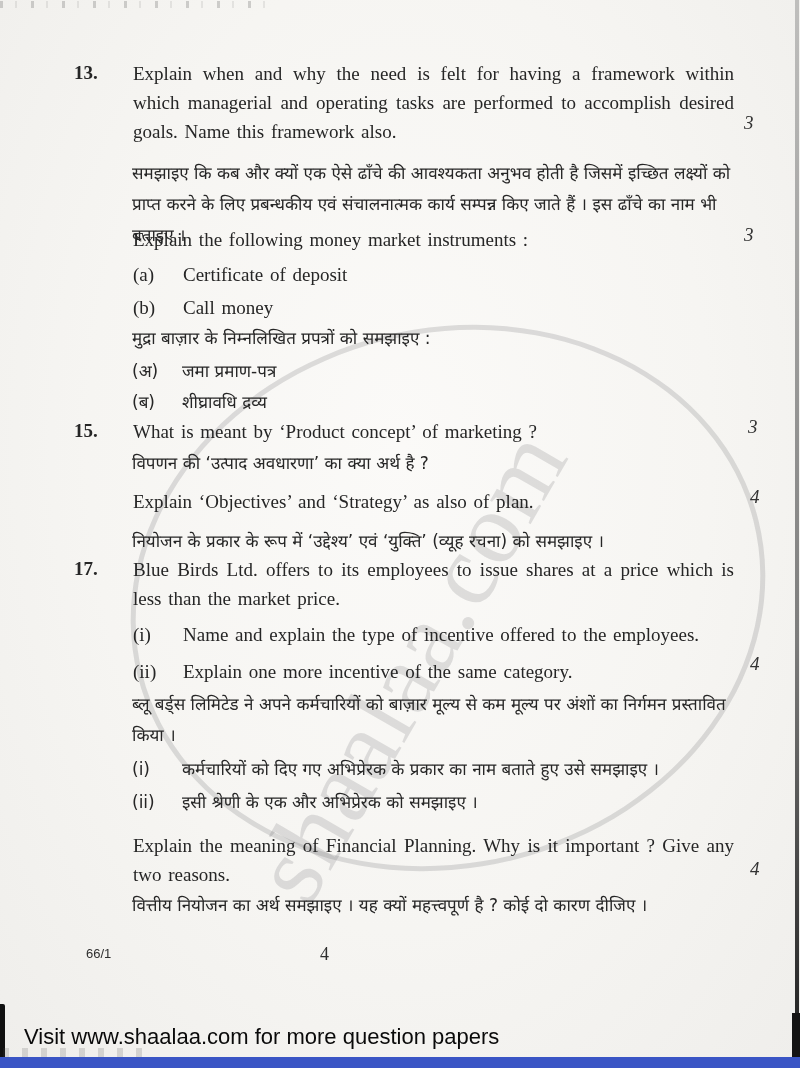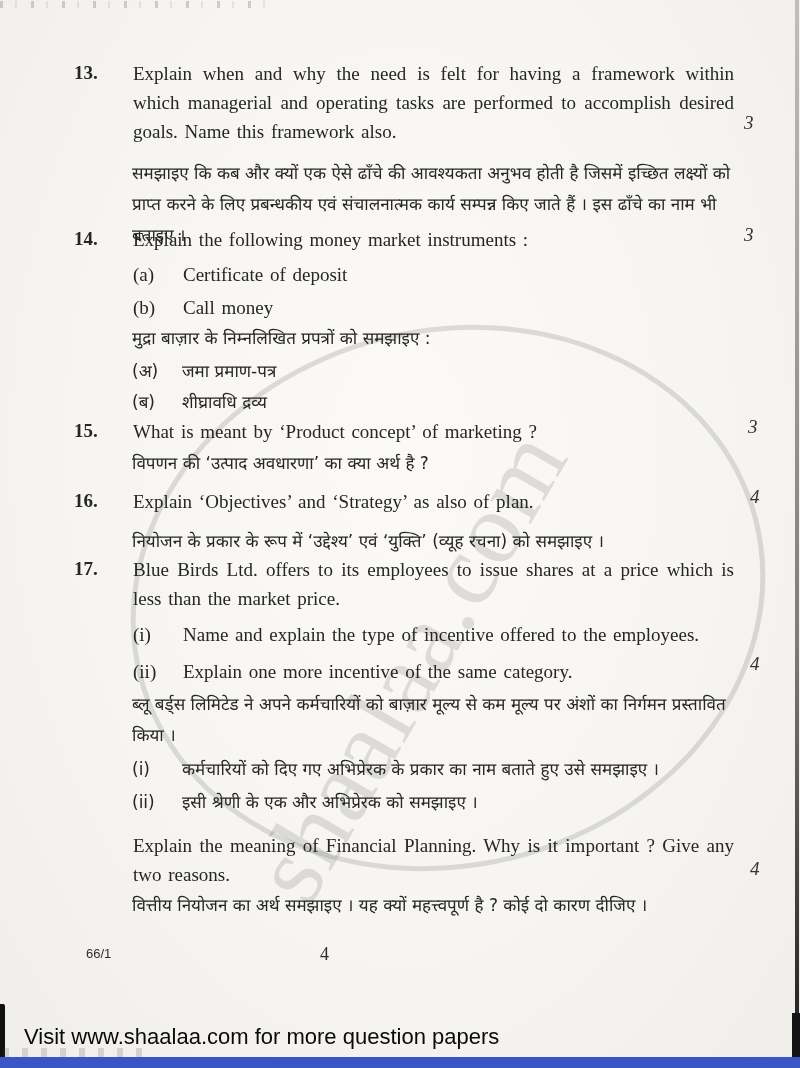--- a/index.html
+++ b/index.html
@@ -59,21 +59,20 @@
   <div class="q" style="top:58px">
     <div class="qnum">13.</div>
     <div class="qbody">
       <p class="en just">Explain when and why the need is felt for having a framework within which managerial and operating tasks are performed to accomplish desired goals. Name this framework also.</p>
       <p class="hi" style="margin-top:12px">समझाइए कि कब और क्यों एक ऐसे ढाँचे की आवश्यकता अनुभव होती है जिसमें इच्छित लक्ष्यों को प्राप्त करने के लिए प्रबन्धकीय एवं संचालनात्मक कार्य सम्पन्न किए जाते हैं । इस ढाँचे का नाम भी बताइए ।</p>
     </div>
   </div>
   <div class="marks" style="top:112px;left:744px">3</div>
 
   <div class="q" style="top:224px">
-    <div class="qnum">14.</div>
     <div class="qbody">
       <p class="en">Explain the following money market instruments :</p>
       <div class="sub" style="margin-top:5px">
         <span class="en">(a)</span>
         <span class="en">Certificate of deposit</span>
       </div>
       <div class="sub" style="margin-top:2px">
         <span class="en">(b)</span>
         <span class="en">Call money</span>
       </div>
@@ -93,21 +92,20 @@
   <div class="q" style="top:416px">
     <div class="qnum">15.</div>
     <div class="qbody">
       <p class="en">What is meant by ‘Product concept’ of marketing ?</p>
       <p class="hi" style="margin-top:2px">विपणन की ‘उत्पाद अवधारणा’ का क्या अर्थ है ?</p>
     </div>
   </div>
   <div class="marks" style="top:416px;left:748px">3</div>
 
   <div class="q" style="top:486px">
-    <div class="qnum">16.</div>
     <div class="qbody">
       <p class="en">Explain ‘Objectives’ and ‘Strategy’ as also of plan.</p>
       <p class="hi" style="margin-top:10px">नियोजन के प्रकार के रूप में ‘उद्देश्य’ एवं ‘युक्ति’ (व्यूह रचना) को समझाइए ।</p>
     </div>
   </div>
   <div class="marks" style="top:486px;left:750px">4</div>
 
   <div class="q" style="top:554px">
     <div class="qnum">17.</div>
     <div class="qbody">

